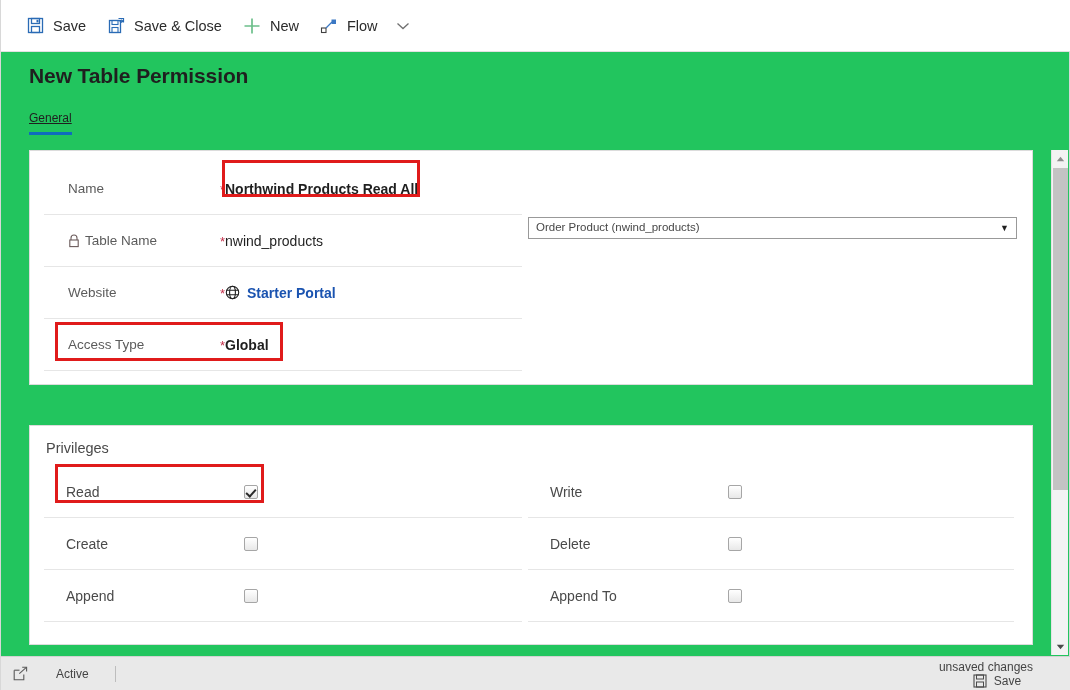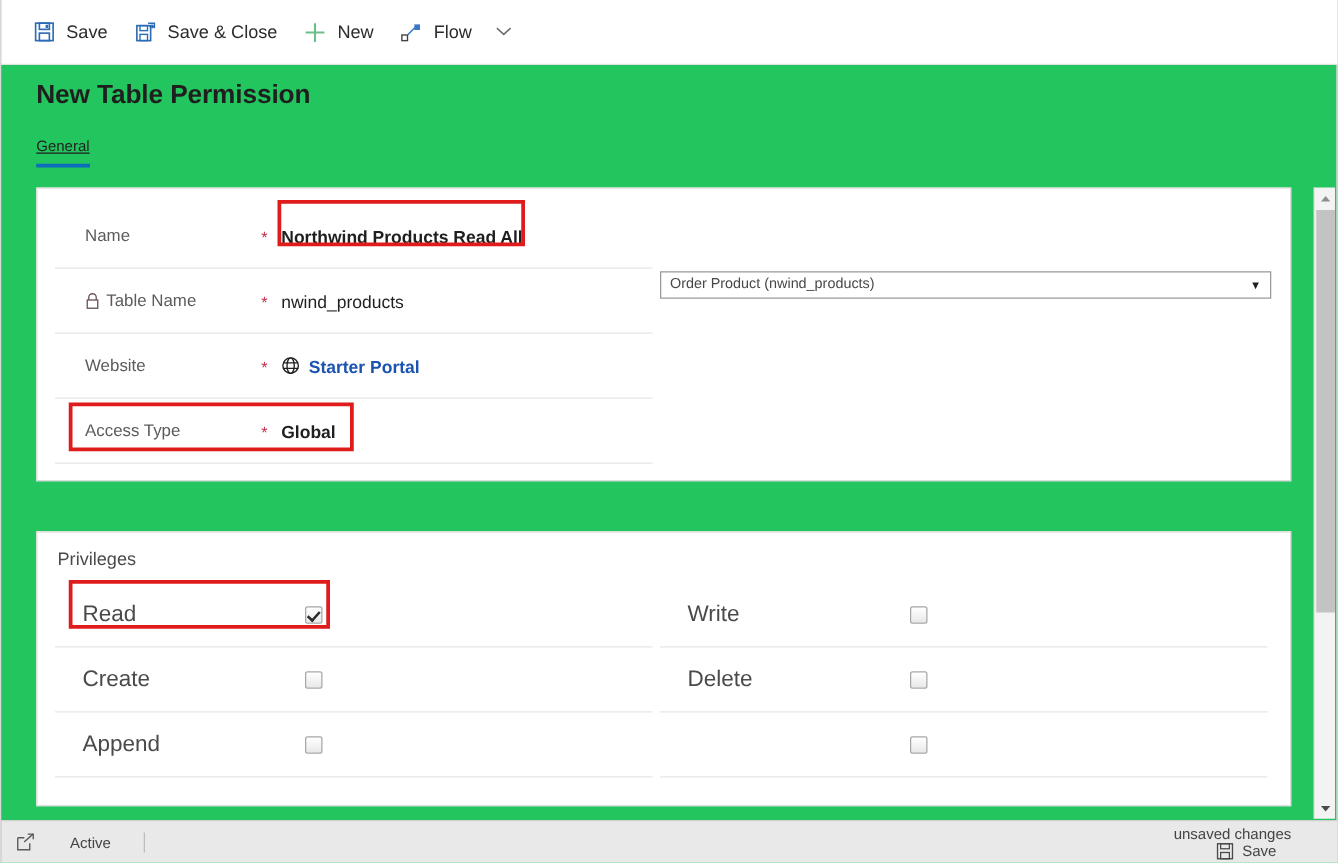--- a/index.html
+++ b/index.html
@@ -108,20 +108,21 @@
 
   .col-left  { position: absolute; left: 14px;  width: 478px; }
   .col-right { position: absolute; left: 498px; width: 486px; }
 
   .frow {
     position: relative;
     height: 52px;
     border-bottom: 1px solid #e6e6e6;
     display: flex;
     align-items: center;
+    text-align: right;
   }
 
   .flabel {
     width: 165px;
     padding-left: 24px;
     font-size: 13.5px;
     color: #5b5b5b;
     display: flex;
     align-items: center;
     white-space: nowrap;
@@ -191,21 +192,21 @@
     transform: rotate(42deg);
   }
   .cb-wrap {
     position: absolute;
     left: 200px;
     display: flex;
     align-items: center;
   }
 
   
-  .prow .flabel { width: 200px; padding-left: 22px; font-size: 18px; color: #4a4a4a; }
+  .prow .flabel { width: 200px; padding-left: 22px; font-size: 14px; color: #4a4a4a; }
 
   
   .hl {
     position: absolute;
     border: 3px solid #e01b1b;
     pointer-events: none;
     z-index: 20;
   }
 
   
@@ -435,20 +436,21 @@
         </div>
 
         <div class="frow prow">
           <div class="flabel">Delete</div>
           <div class="cb-wrap">
             <span class="cbox"></span>
           </div>
         </div>
 
         <div class="frow prow">
+          <div class="flabel">Append To</div>
           <div class="cb-wrap">
             <span class="cbox"></span>
           </div>
         </div>
 
       </div>
 
       <div class="hl" style="left:25px; top:38px; width:209px; height:39px;"></div>
     </div>
 

